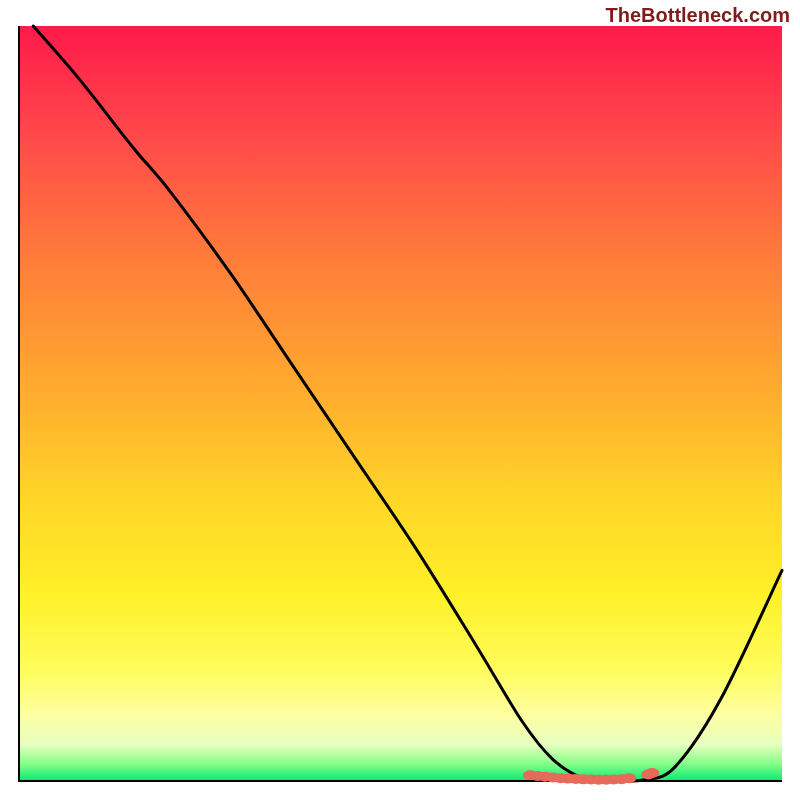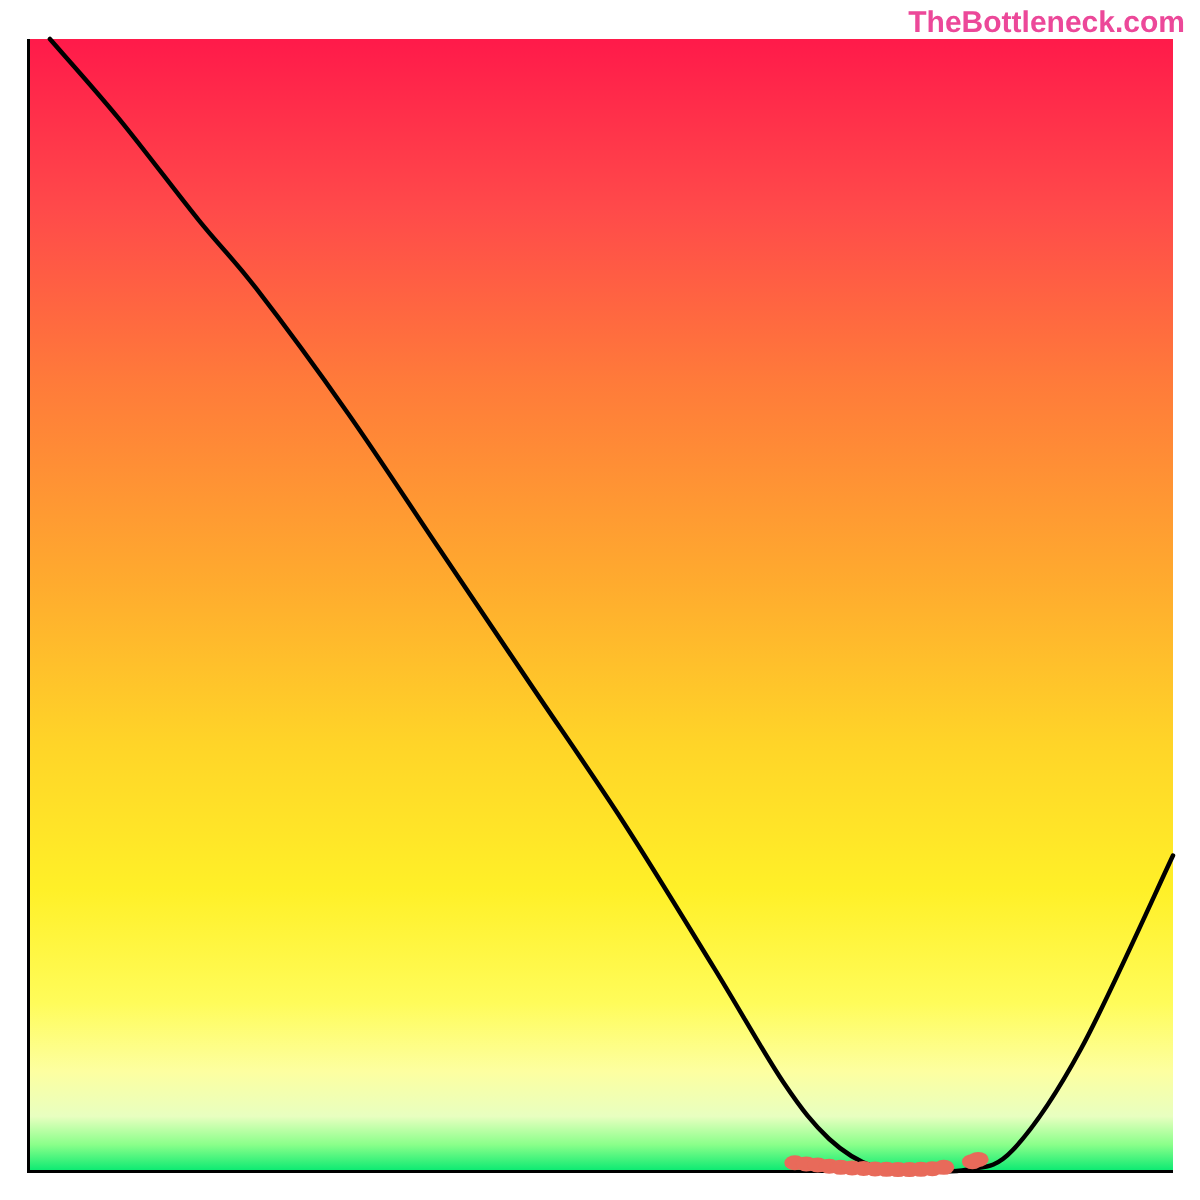--- a/index.html
+++ b/index.html
@@ -10,21 +10,21 @@
     background: #ffffff;
     font-family: Arial, sans-serif;
     position: relative;
   }
   .watermark {
     position: absolute;
     top: 4px;
     right: 10px;
     font-size: 20px;
     font-weight: bold;
-    color: #ec4899;
+    color: #7f1d1d;
     z-index: 10;
   }
   .chart-container {
     position: absolute;
     left: 18px;
     top: 26px;
     width: 764px;
     height: 756px;
   }
   .plot-area {

